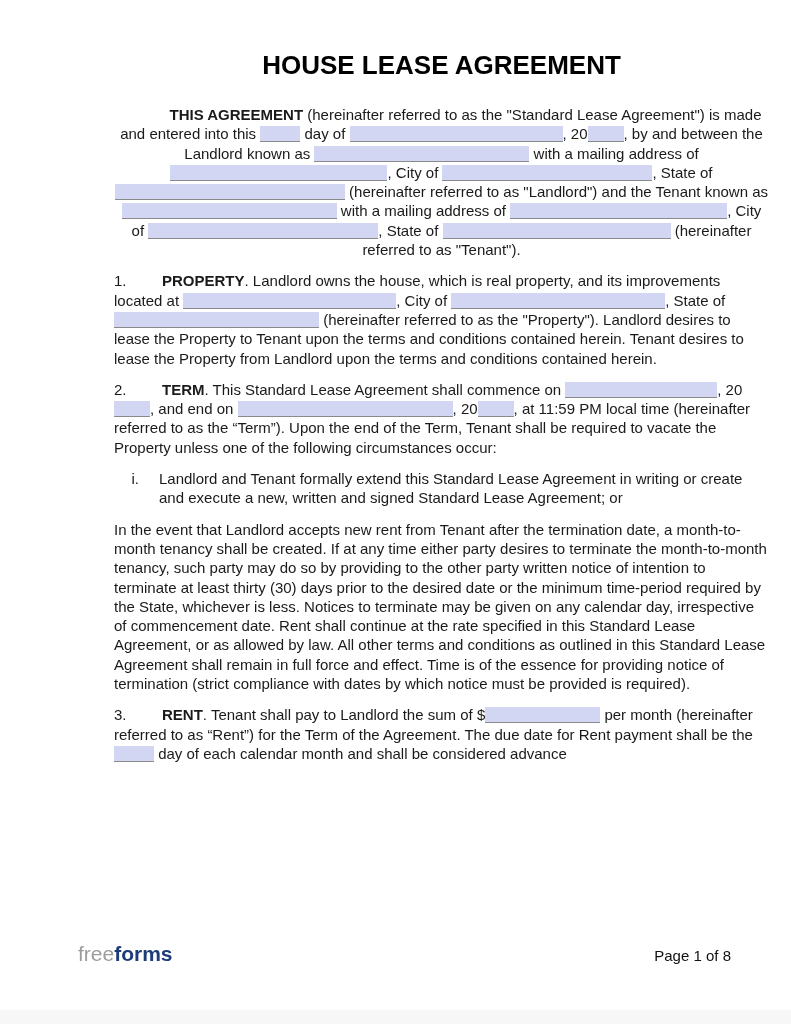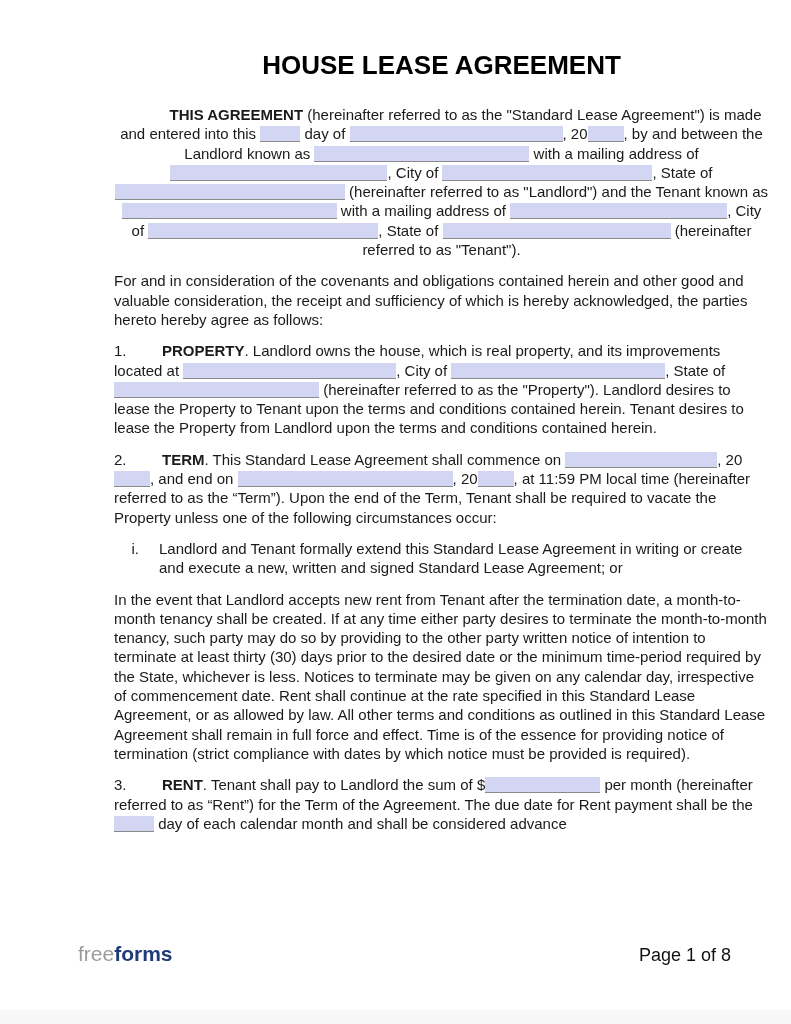--- a/index.html
+++ b/index.html
@@ -38,34 +38,33 @@
   .list-item{display:flex;gap:8px;}
   .li-marker{flex:0 0 37px;box-sizing:border-box;text-align:right;padding-right:12px;}
   .li-text{flex:1;}
   .footer{
     position:absolute;left:78px;right:60px;top:942px;
     display:flex;justify-content:space-between;align-items:baseline;
   }
   .logo{font-size:21px;line-height:24px;}
   .logo-free{color:var(--brand-gray,#9c9c9c);font-weight:400;}
   .logo-forms{color:var(--brand-navy,#1e3c78);font-weight:700;}
-  .page-num{font-size:18px;color:#111;}
+  .page-num{font-size:15px;color:#111;}
   .page-edge{position:absolute;left:0;right:0;bottom:0;height:14px;background:var(--page-edge,#f7f7f8);}
 </style>
 </head>
 <body>
 
 <div class="page">
   <div class="content">
 
     <h1 class="doc-title">HOUSE LEASE AGREEMENT</h1>
 
     <p class="para intro"><b>THIS AGREEMENT</b><span> (hereinafter referred to as the "Standard Lease Agreement") is made and entered into this </span><span class="blank" style="width:40px"></span><span> day of </span><span class="blank" style="width:213px"></span><span>, 20</span><span class="blank" style="width:36px"></span><span>, by and between the Landlord known as </span><span class="blank" style="width:215px"></span><span> with a mailing address of </span><span class="blank" style="width:217px"></span><span>, City of </span><span class="blank" style="width:210px"></span><span>, State of </span><span class="blank" style="width:230px"></span><span> (hereinafter referred to as "Landlord") and the Tenant known as </span><span class="blank" style="width:215px"></span><span> with a mailing address of </span><span class="blank" style="width:217px"></span><span>, City of </span><span class="blank" style="width:230px"></span><span>, State of </span><span class="blank" style="width:228px"></span><span> (hereinafter referred to as "Tenant").</span></p>
 
-    <p class="para">For and in consideration of the covenants and obligations contained herein and other good and valuable consideration, the receipt and sufficiency of which is hereby acknowledged, the parties hereto hereby agree as follows:</p>
 
     <p class="para"><span class="sec-num">1.</span><b>PROPERTY</b><span>. Landlord owns the house, which is real property, and its improvements located at </span><span class="blank" style="width:213px"></span><span>, City of </span><span class="blank" style="width:214px"></span><span>, State of </span><span class="blank" style="width:205px"></span><span> (hereinafter referred to as the "Property"). Landlord desires to lease the Property to Tenant upon the terms and conditions contained herein. Tenant desires to lease the Property from Landlord upon the terms and conditions contained herein.</span></p>
 
     <p class="para"><span class="sec-num">2.</span><b>TERM</b><span>. This Standard Lease Agreement shall commence on </span><span class="blank" style="width:152px"></span><span>, 20</span><span class="blank" style="width:36px"></span><span>, and end on </span><span class="blank" style="width:215px"></span><span>, 20</span><span class="blank" style="width:36px"></span><span>, at 11:59 PM local time (hereinafter referred to as the “Term”). Upon the end of the Term, Tenant shall be required to vacate the Property unless one of the following circumstances occur:</span></p>
 
     <div class="list">
       <div class="list-item">
           <span class="li-marker">i.</span>
           <span class="li-text">Landlord and Tenant formally extend this Standard Lease Agreement in writing or create and execute a new, written and signed Standard Lease Agreement; or</span>
         </div>

